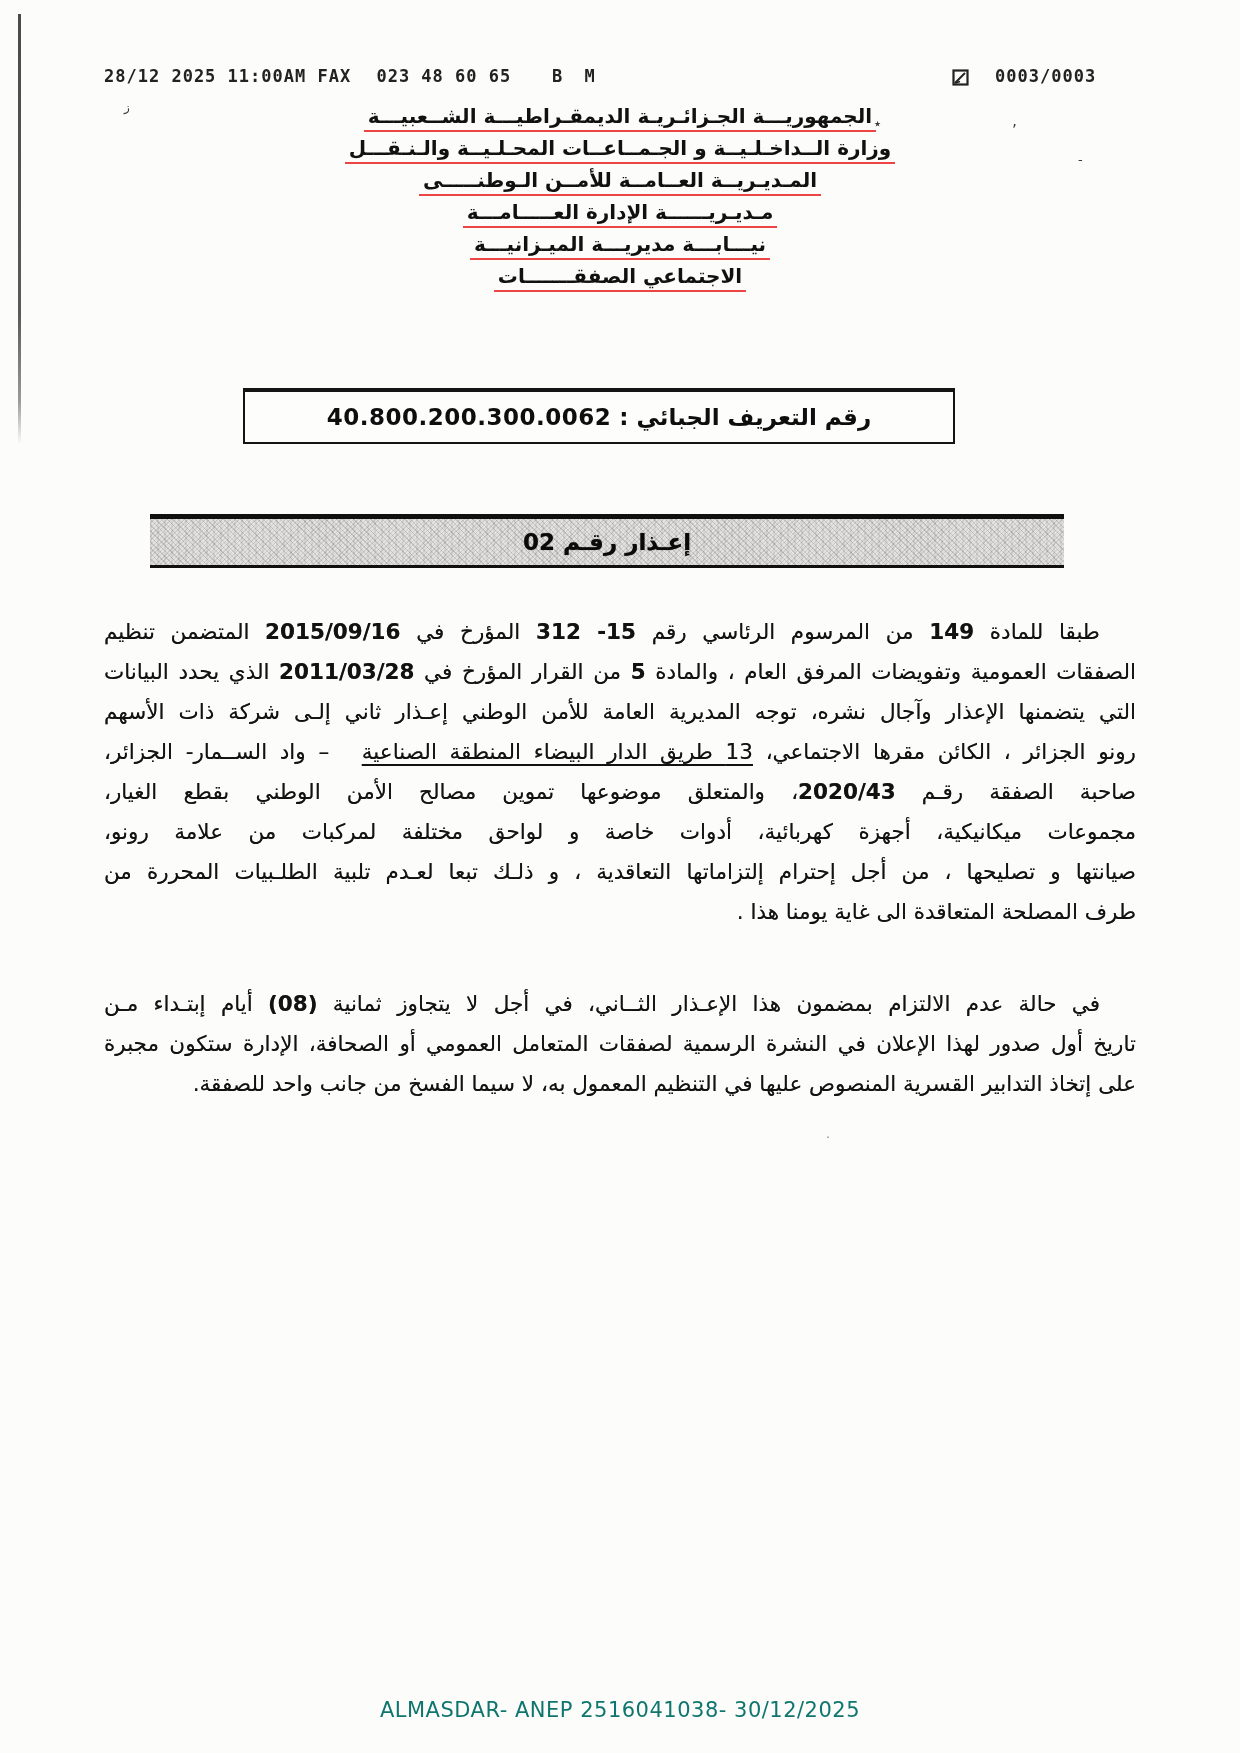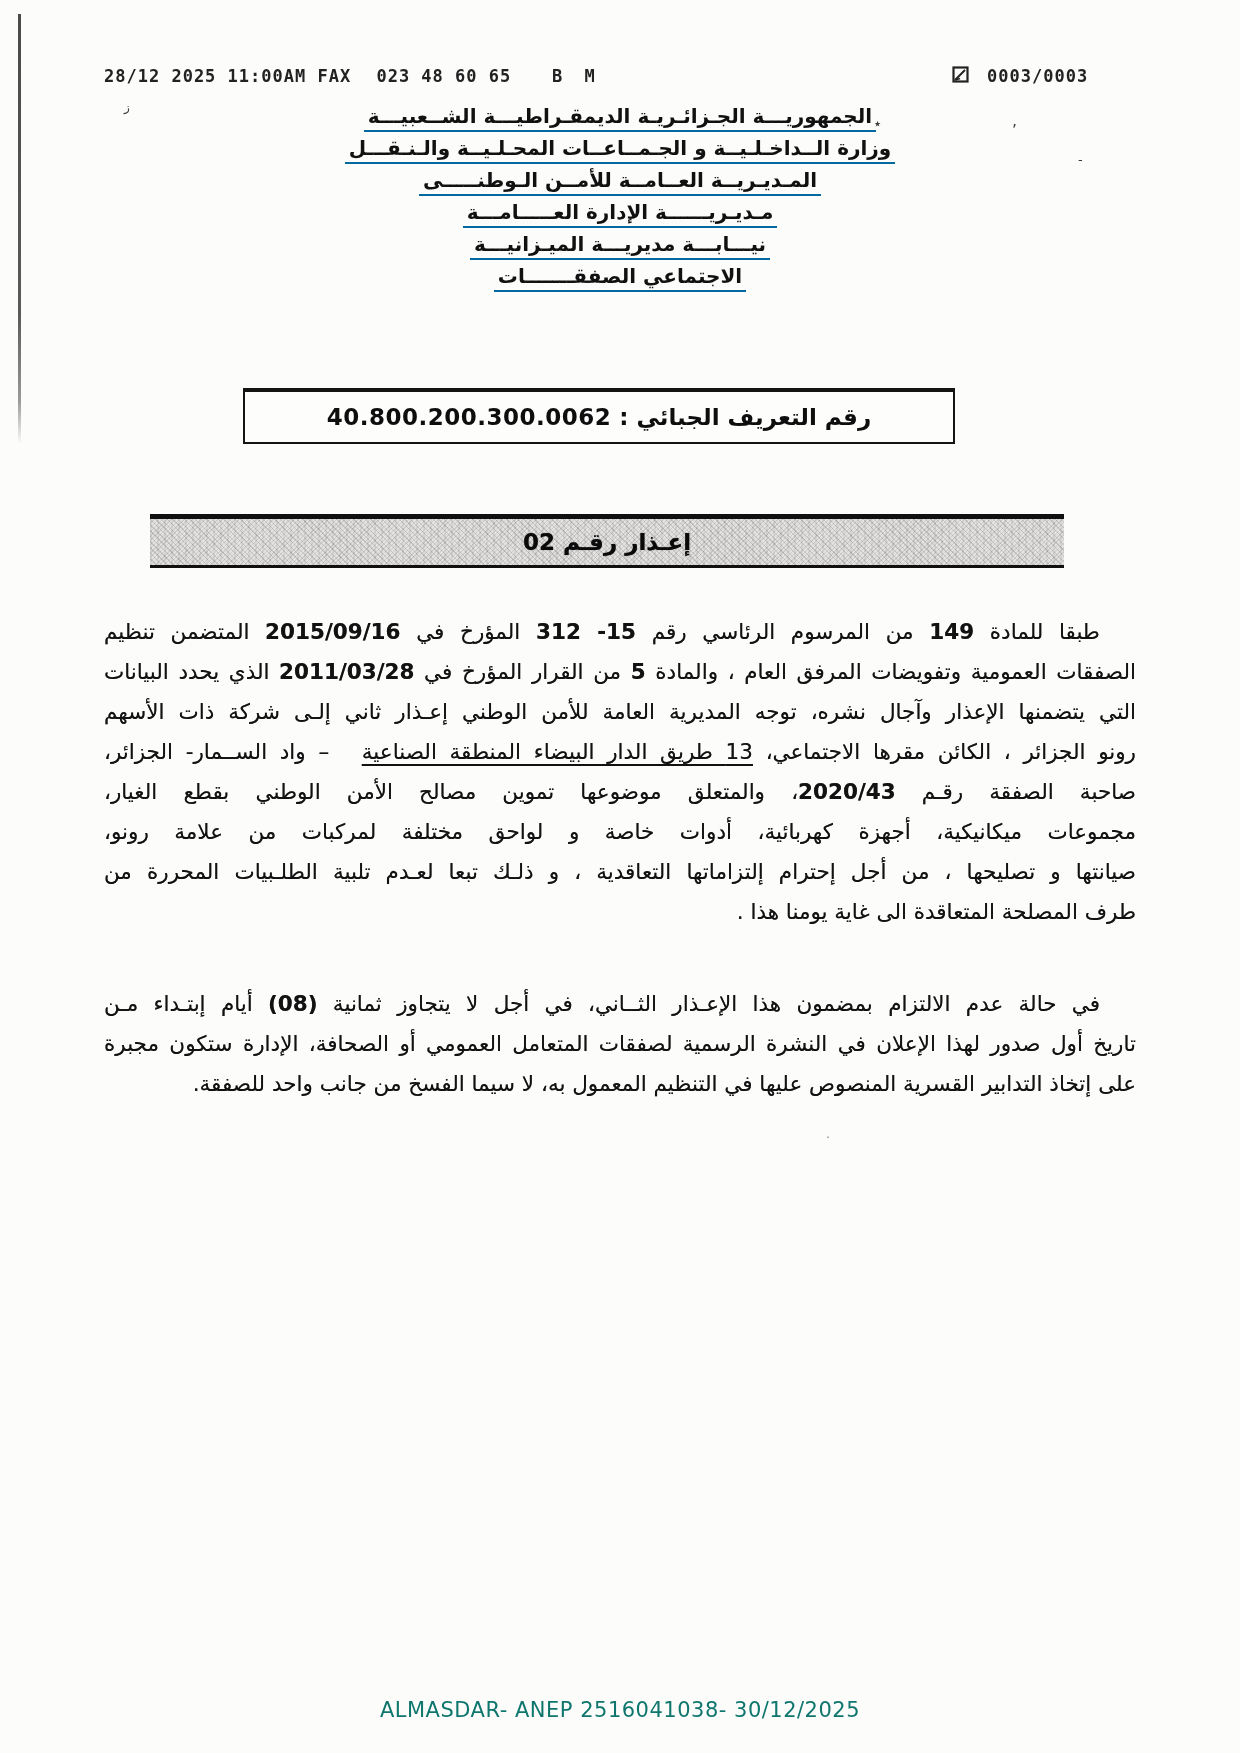--- a/index.html
+++ b/index.html
@@ -22,32 +22,32 @@
   
   .fax-header{
     position:absolute;top:66px;left:0;width:100%;height:26px;
     font-family:"DejaVu Sans Mono","Liberation Mono",monospace;
     font-size:17px;font-weight:bold;color:#222;
     letter-spacing:1px;
   }
   .fax-left{position:absolute;left:104px;top:0;}
   .fax-num{margin-right:14px;}
   .fax-center{position:absolute;left:552px;top:0;letter-spacing:6px;}
-  .fax-right{position:absolute;left:952px;top:0;display:flex;align-items:flex-start;gap:18px;}
+  .fax-right{position:absolute;left:952px;top:0;display:flex;align-items:flex-end;gap:26px;}
   .fax-page-icon{display:inline-block;width:17px;height:17px;}
 
   
   .letterhead{
     position:absolute;top:104px;left:0;width:100%;
     direction:rtl;text-align:center;
     font-weight:bold;font-size:20px;color:#111;
   }
   .letterhead-line{margin-bottom:4px;line-height:25px;}
   .letterhead-line > span{
-    display:inline-block;border-bottom:2px solid #0369a1;padding:0 4px 1px 4px;
+    display:inline-block;border-bottom:2px solid #ef4444;padding:0 4px 1px 4px;
   }
 
   
   .tax-box{
     position:absolute;top:388px;left:243px;width:708px;height:50px;
     border:2px solid #141414;border-top-width:4px;
     display:flex;align-items:center;justify-content:center;
     direction:rtl;font-size:23px;font-weight:bold;color:#0e0e0e;
     background:#fdfdfc;
   }

